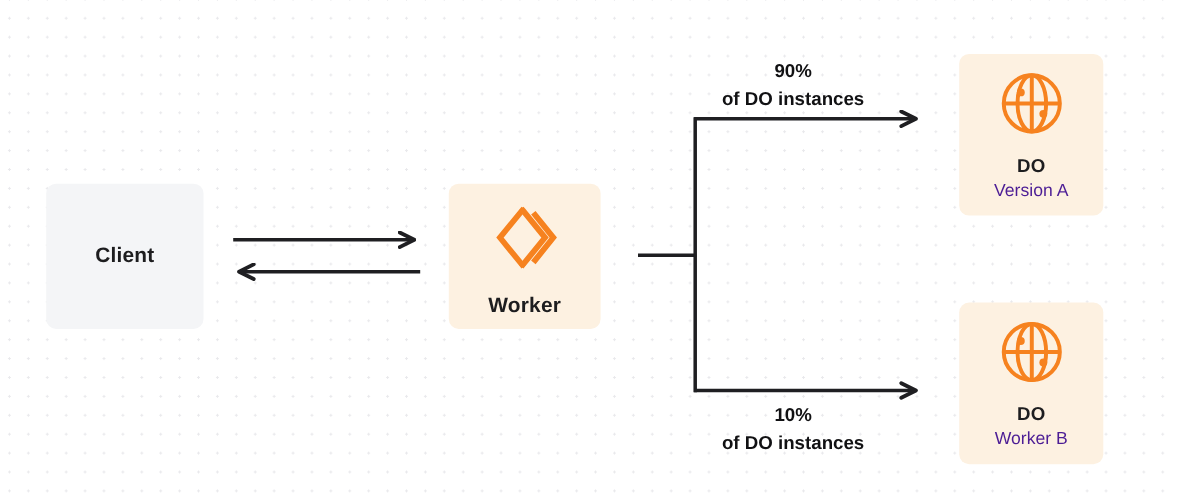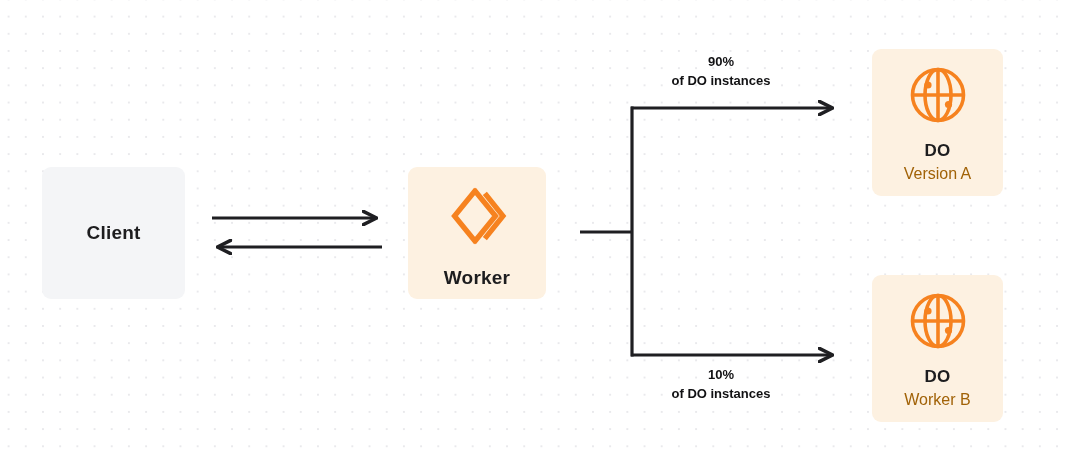--- a/index.html
+++ b/index.html
@@ -59,28 +59,28 @@
     padding-top:4px;
   }
   #do-node-a { top:49px; }
   #do-node-b { top:275px; }
   .do-node .node-icon { margin-bottom:11px; }
   .do-node .node-title {
     font-size:17px; font-weight:bold; color:#1d1d1f;
     line-height:1.25; letter-spacing:0.2px;
   }
   .do-node .node-subtitle {
-    font-size:16px; font-weight:normal; color:#a16207;
+    font-size:16px; font-weight:normal; color:#4c1d95;
     line-height:1.35; margin-top:2px;
   }
   
   .edge-label {
     position:absolute;
     text-align:center;
-    font-size:13px;
+    font-size:17px;
     font-weight:bold;
     color:#111113;
     line-height:1.45;
     white-space:nowrap;
   }
   #label-top    { left:621px; top:53px;  width:200px; }
   #label-bottom { left:621px; top:366px; width:200px; }
   .edge-label .pct  { display:block; }
   .edge-label .desc { display:block; }
 </style>

